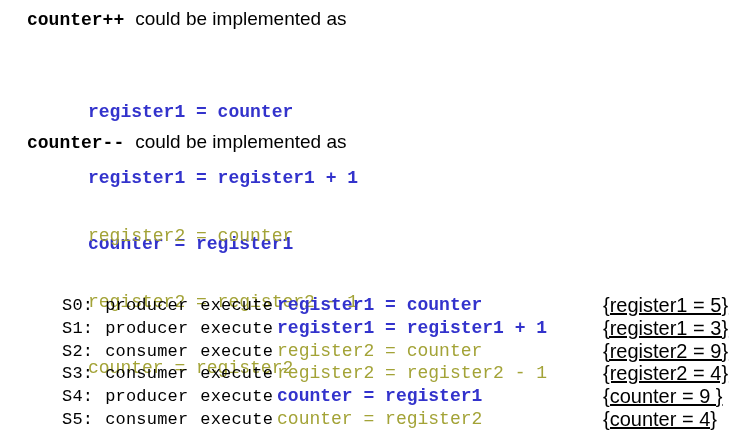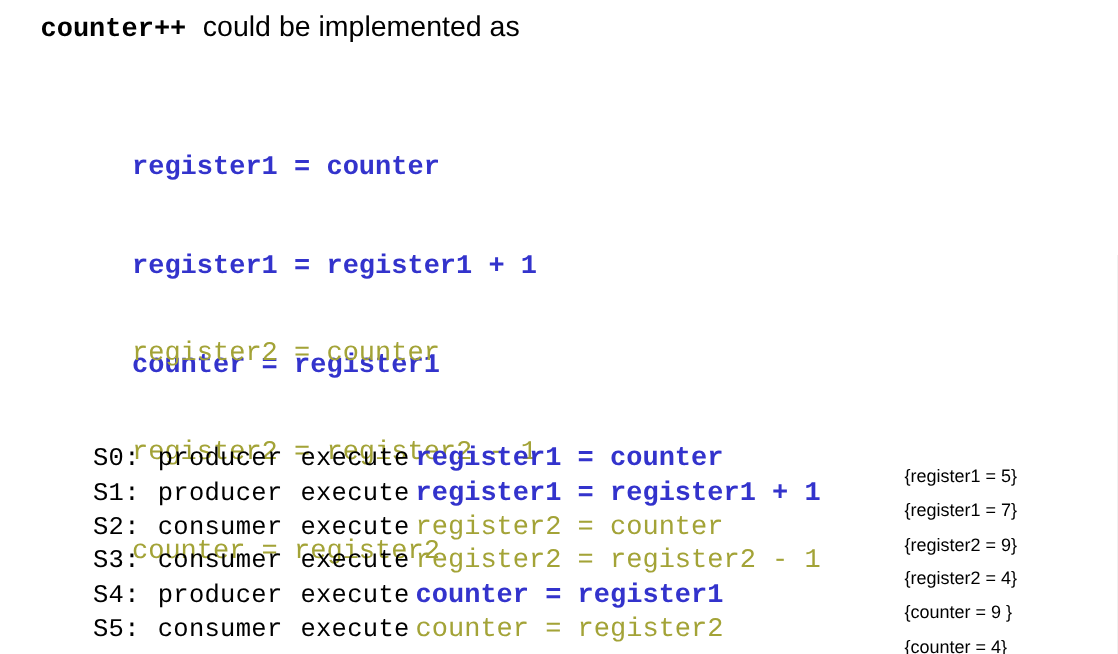--- a/index.html
+++ b/index.html
@@ -39,58 +39,61 @@
     position:relative;height:22.8px;line-height:22.8px;
     white-space:nowrap;font-size:17px;
   }
   .step .scode{
     font-family:"Liberation Mono","DejaVu Sans Mono",monospace;
     font-size:18px;margin-left:4px;
   }
   .step .scode.producer{color:var(--producer);font-weight:bold;}
   .step .scode.consumer{color:var(--consumer);}
   .step .result{
-    position:absolute;left:541px;top:12px;
-    font-size:12px;color:var(--text);
+    position:absolute;left:541px;top:0;
+    font-size:20px;color:var(--text);text-decoration:underline;
   }
   .prefix{letter-spacing:0.2px;word-spacing:1.5px;font-family:Liberation Mono, monospace;}
 </style>
 </head>
 <body>
 
 <div class="slide">
 
   <div class="heading" style="left:27px;top:8px;text-align:center;">
     <span class="kw">counter++</span><span class="hs">could be implemented as</span>
   </div>
 
   <div class="codeblock producer" style="left:88px;top:57px;">
     <div>register1 = counter</div>
     <div>register1 = register1 + 1</div>
     <div>counter = register1</div>
   </div>
 
+  <div class="heading" style="left:27px;top:131px;">
+    <span class="kw">counter--</span><span class="hs">could be implemented as</span>
+  </div>
 
   <div class="codeblock consumer" style="left:88px;top:181px;">
     <div>register2 = counter</div>
     <div>register2 = register2 - 1</div>
     <div>counter = register2</div>
   </div>
 
 
   <div class="steps">
 
     <div class="step">
       <span class="prefix"><span>S0:</span> <span>producer</span> <span>execute</span></span><span class="scode producer">register1 = counter</span>
       <span class="result">{register1 = 5}</span>
     </div>
 
     <div class="step">
       <span class="prefix"><span>S1:</span> <span>producer</span> <span>execute</span></span><span class="scode producer">register1 = register1 + 1</span>
-      <span class="result">{register1 = 7}</span>
+      <span class="result">{register1 = 3}</span>
     </div>
 
     <div class="step">
       <span class="prefix"><span>S2:</span> <span>consumer</span> <span>execute</span></span><span class="scode consumer">register2 = counter</span>
       <span class="result">{register2 = 9}</span>
     </div>
 
     <div class="step">
       <span class="prefix"><span>S3:</span> <span>consumer</span> <span>execute</span></span><span class="scode consumer">register2 = register2 - 1</span>
       <span class="result">{register2 = 4}</span>

